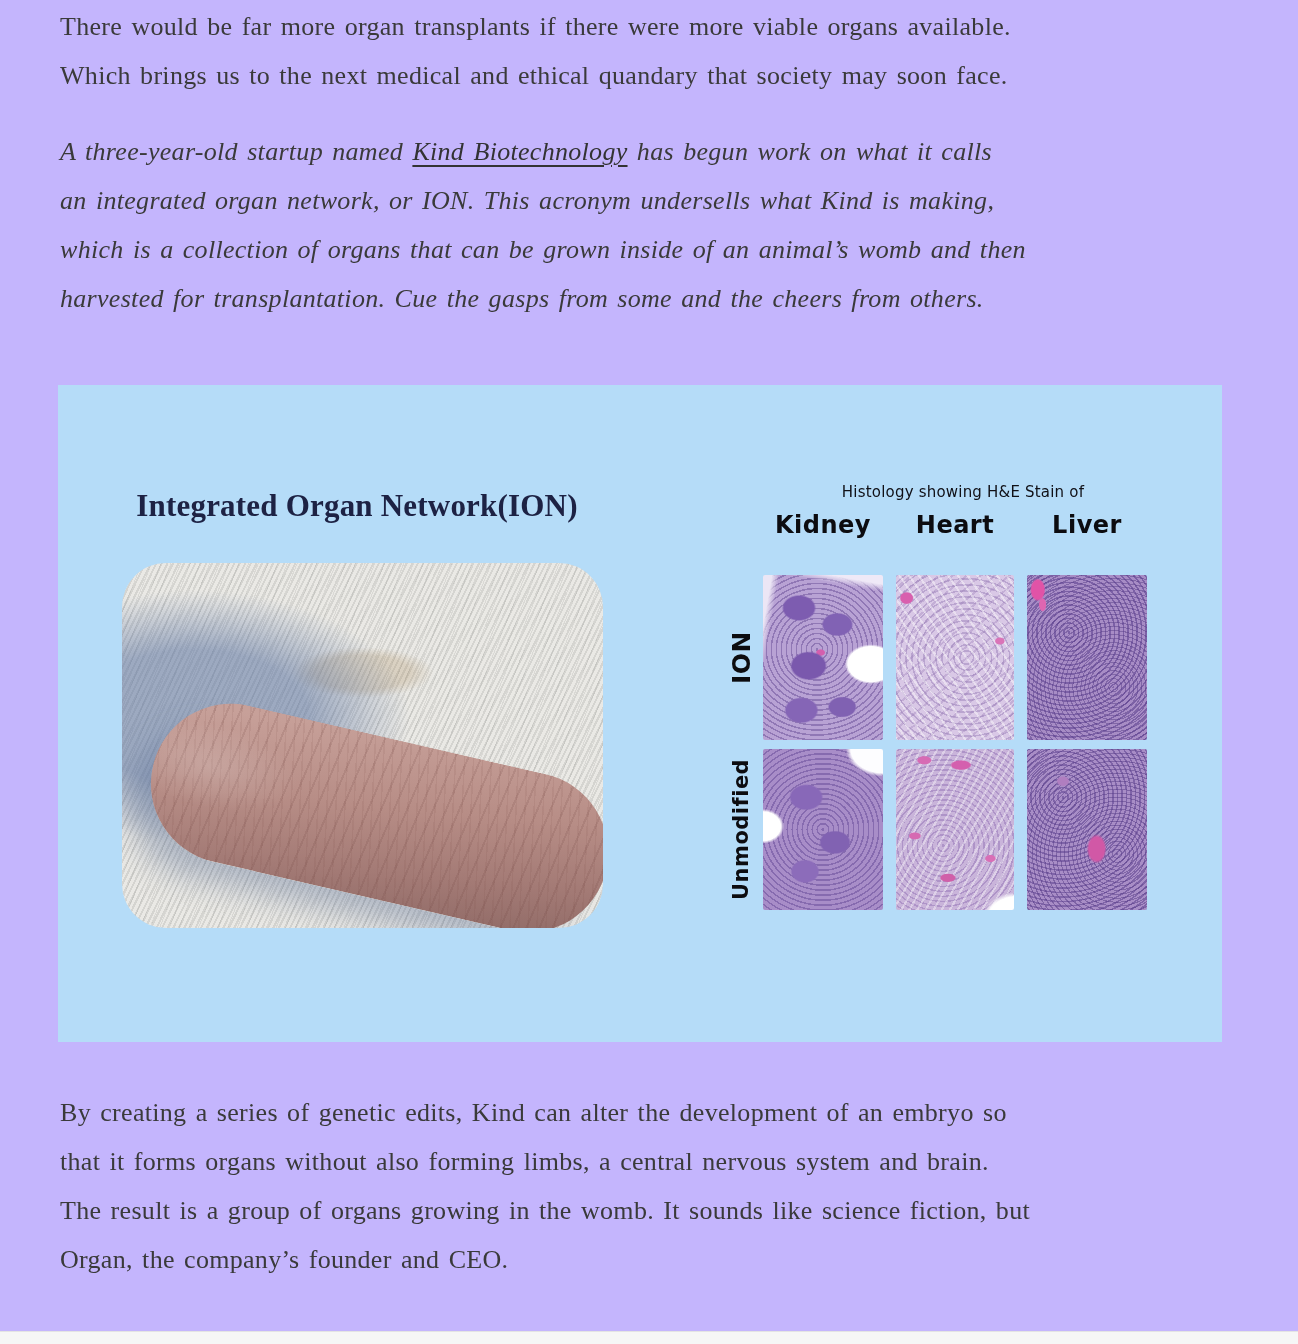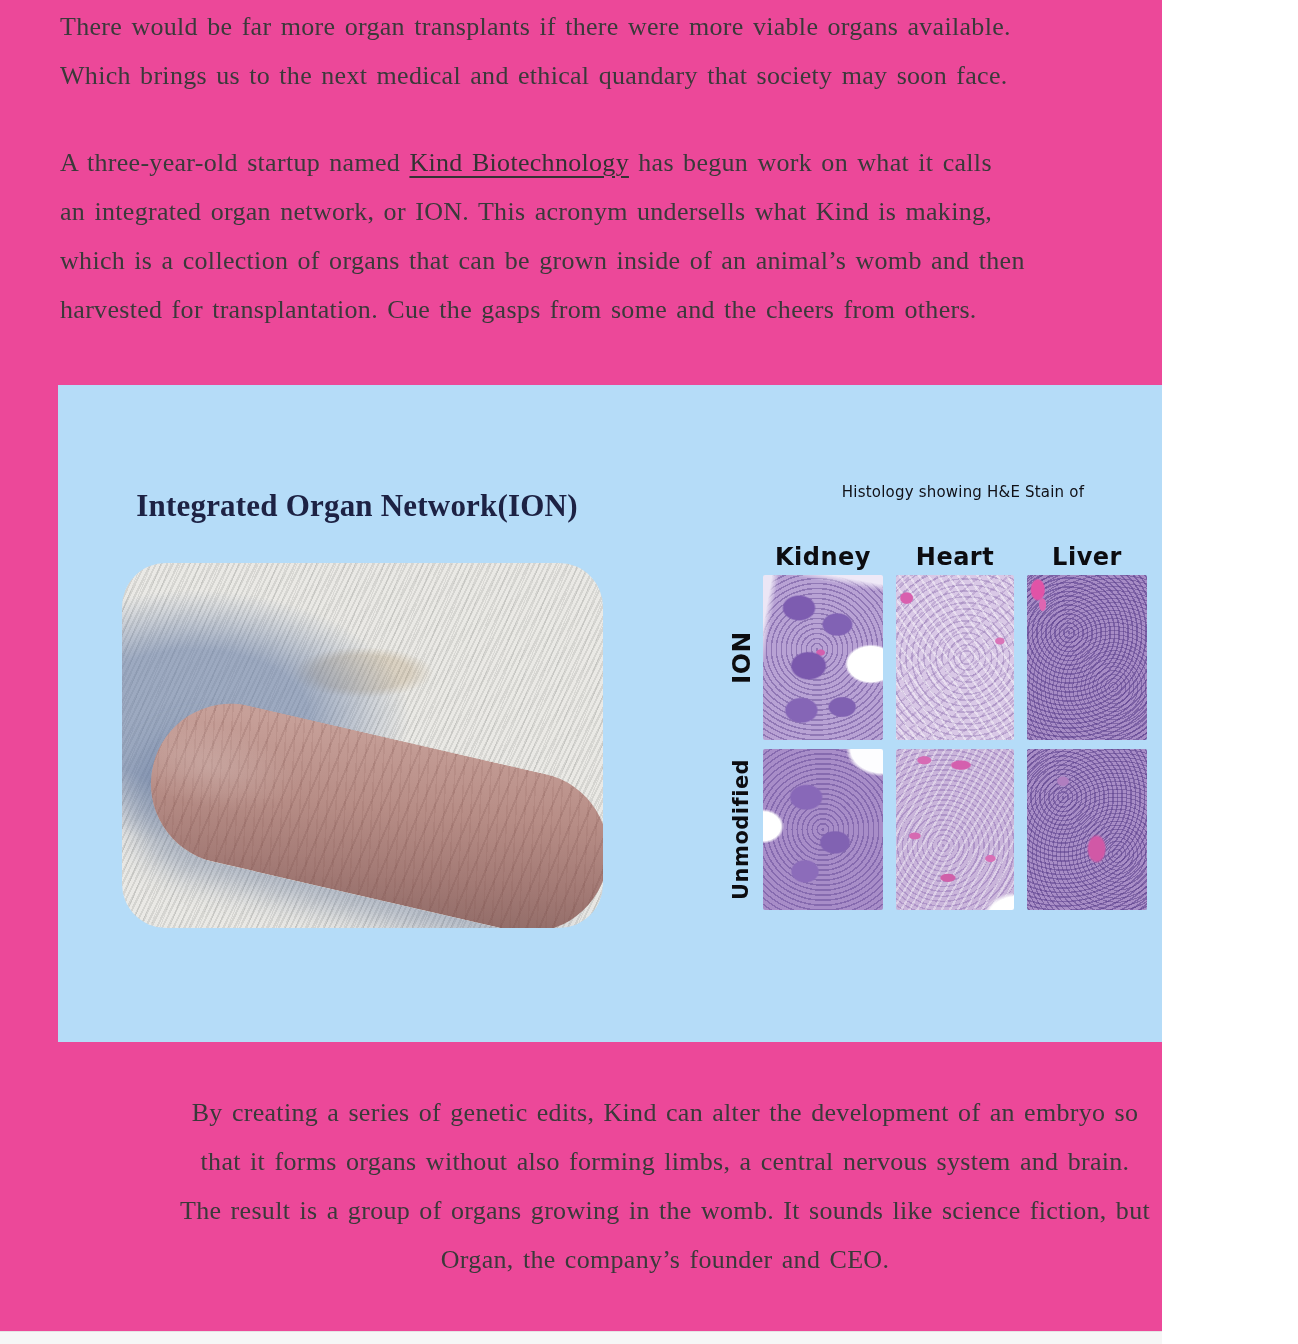--- a/index.html
+++ b/index.html
@@ -1,33 +1,33 @@
 <!DOCTYPE html>
 <html><head>
 <meta charset="utf-8">
 <style>
   * { margin:0; padding:0; box-sizing:border-box; }
   html,body { background:#ffffff; }
   .page {
     position:relative;
-    width:1162px; height:1344px;
-    background:#ec4899;
+    width:1298px; height:1344px;
+    background:#c4b5fd;
     overflow:hidden;
     font-family:"Liberation Serif", serif;
   }
   
   .body-text {
     position:absolute; left:60px; width:1210px;
     font-size:26px; line-height:49px;
     color:#3a3a3a; letter-spacing:0.3px; word-spacing:2.5px;
   }
   .body-text .line { display:block; }
   .p1 { top:2px; }
-  .p2 { top:138px; }
-  .p3 { top:1088px;text-align:center; }
+  .p2 { top:127px;font-style:italic; }
+  .p3 { top:1088px; }
   .inline-link {
     color:#333333; text-decoration:underline;
     text-decoration-thickness:2px; text-underline-offset:5px;
     cursor:pointer;
   }
   
   .figure-block {
     position:absolute; left:58px; top:385px;
     width:1164px; height:657px;
     background:#b5dcf8;
@@ -70,21 +70,21 @@
     font-size:15px; font-weight:500; letter-spacing:0.2px;
     color:#101016;
   }
   .organ-labels {
     position:absolute; left:647px; top:126px; width:442px;
     display:grid; grid-template-columns:120px 118px 120px;
     column-gap:13px; padding-left:58px;
   }
   .organ-labels .organ {
     text-align:center; font-size:24px; font-weight:800;
-    letter-spacing:0.5px; color:#0c0c10;margin-top:32px;
+    letter-spacing:0.5px; color:#0c0c10;
   }
   .hist-grid {
     position:absolute; left:705px; top:190px;
     display:grid;
     grid-template-columns:120px 118px 120px;
     grid-template-rows:165px 161px;
     column-gap:13px; row-gap:9px;
   }
   .row-label {
     position:absolute; left:662px; width:42px;

